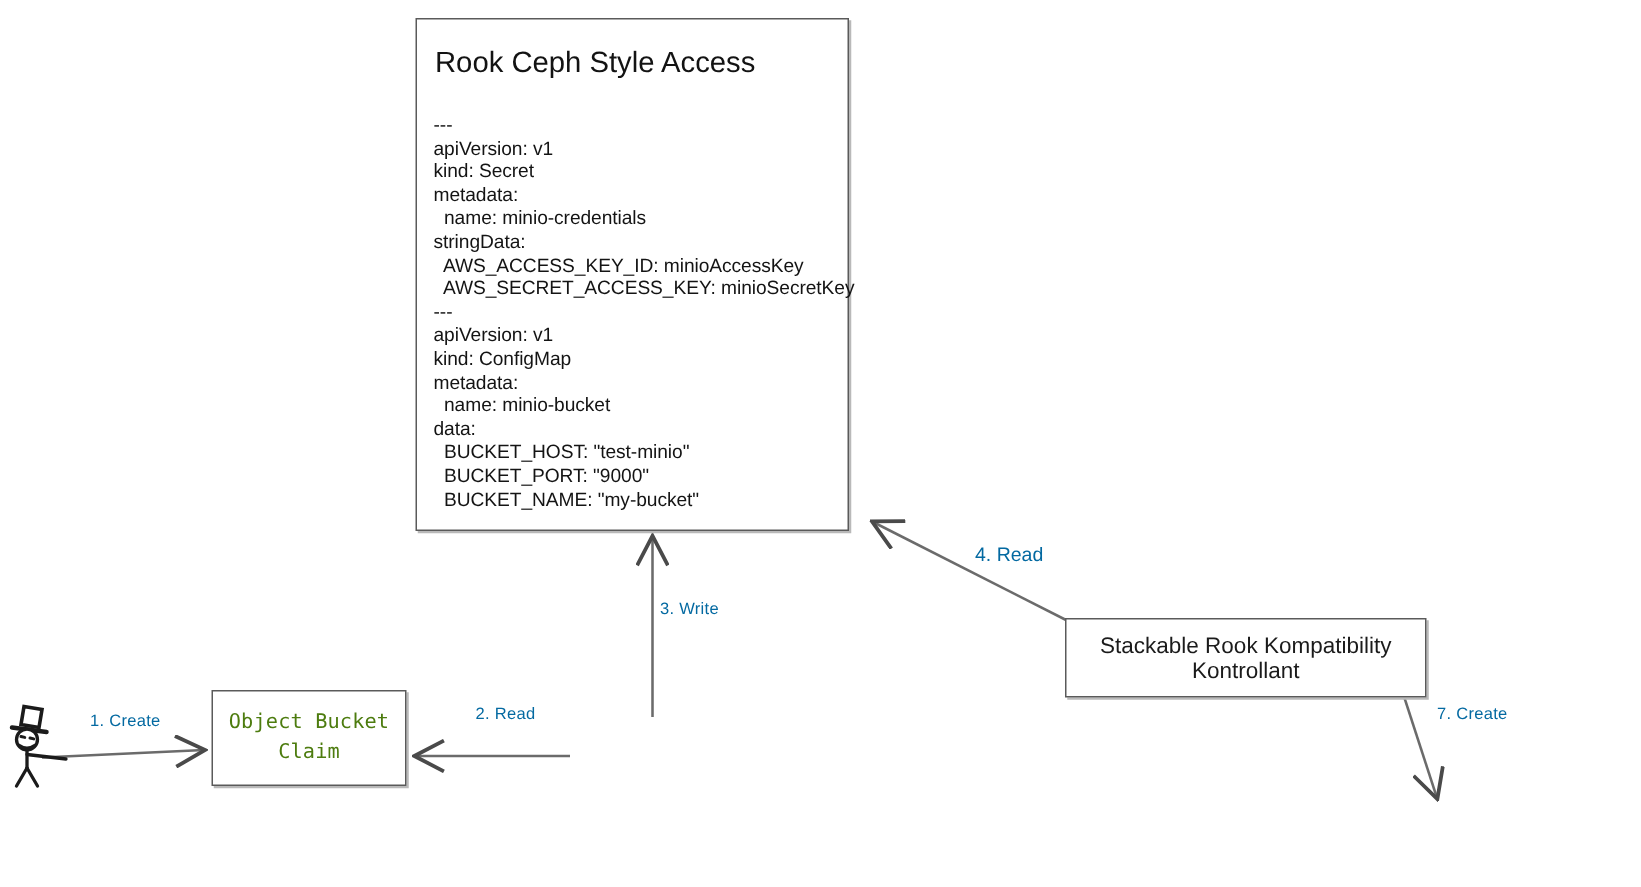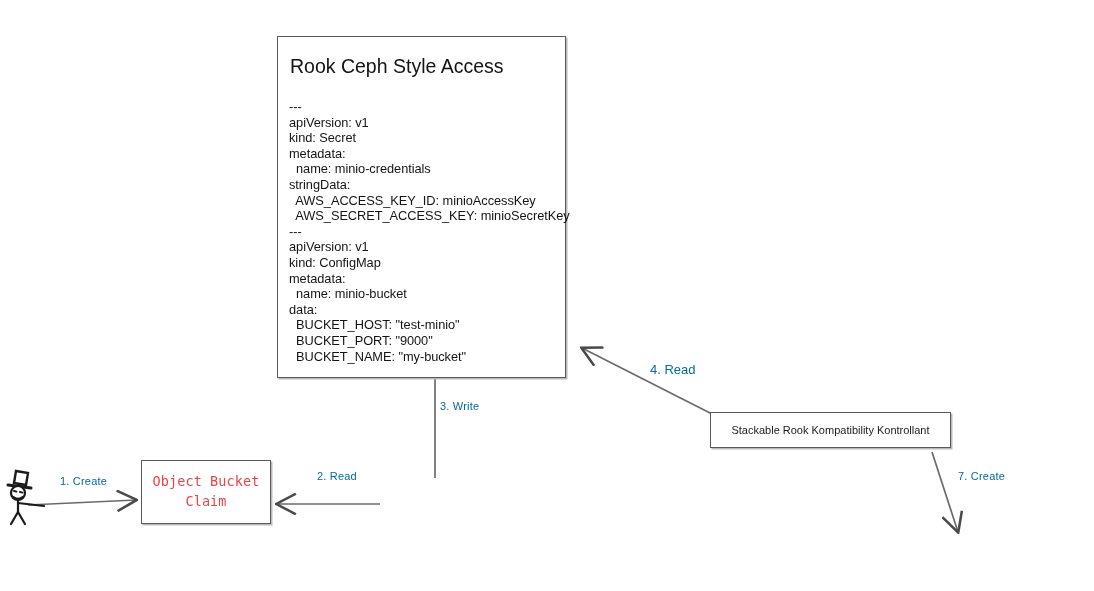--- a/index.html
+++ b/index.html
@@ -28,21 +28,21 @@
   .node {
     position: absolute;
     box-sizing: border-box;
     background: #ffffff;
     border: 1.6px solid #5a5a5a;
     box-shadow: 1.5px 1.5px 0 0 #b9b9b9;
   }
   .node-mono {
     font-family: "DejaVu Sans Mono", monospace;
     font-size: 13.5px;
-    color: #ef4444;
+    color: #4d7c0f;
     display: flex;
     align-items: center;
     justify-content: center;
     text-align: center;
     line-height: 1.45;
     letter-spacing: 0.1px;
   }
   .node-sans {
     font-family: "Liberation Sans", sans-serif;
     font-size: 14.5px;
@@ -53,21 +53,20 @@
     text-align: center;
   }
 
   
   #yaml-card {
     left: 277px;
     top: 12px;
     width: 289px;
     height: 342px;
     padding: 0;
-    margin-top: 24px;
   }
   #yaml-title {
     position: absolute;
     left: 12px;
     top: 18px;
     font-family: "Liberation Sans", sans-serif;
     font-size: 19.5px;
     color: #131313;
     white-space: nowrap;
   }
@@ -96,22 +95,22 @@
     left: 382px;
     top: 480px;
     width: 156px;
     height: 63px;
   }
   
   #srkk-node {
     left: 710px;
     top: 412px;
     width: 241px;
-    height: 36px;
-    font-size: 11px;
+    height: 53px;
+    font-size: 15px;
   }
   
   #s3bucket-node {
     left: 936px;
     top: 538px;
     width: 143px;
     height: 46px;
     font-size: 11.6px;
   }
 

